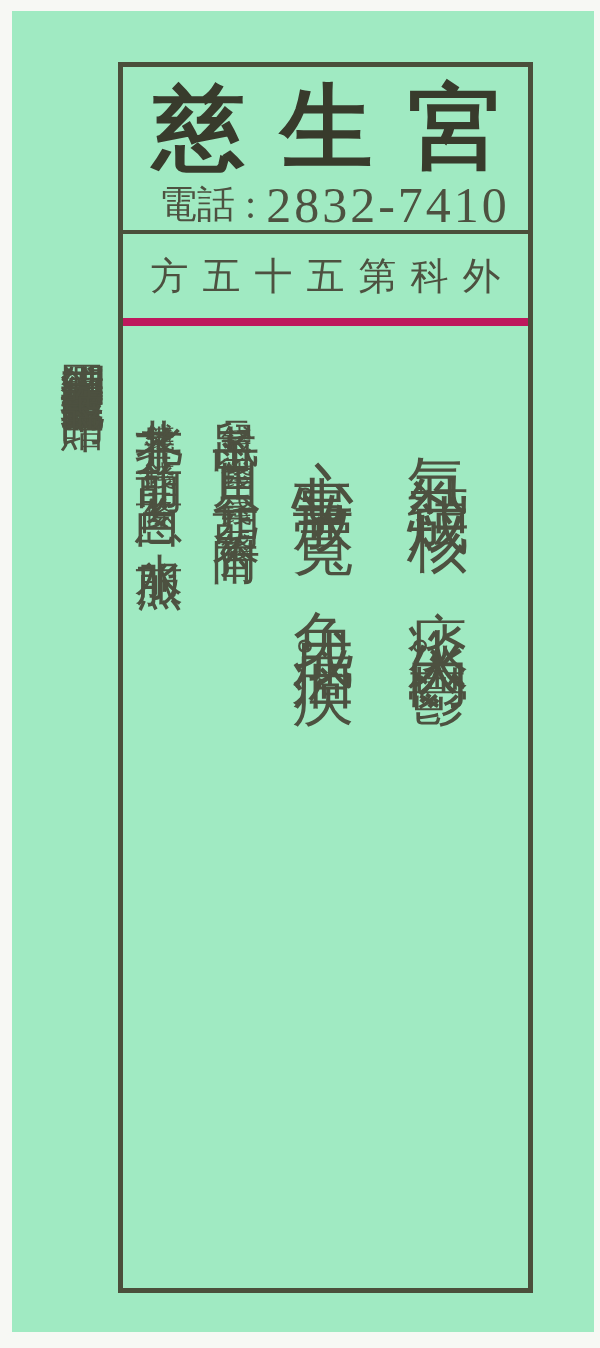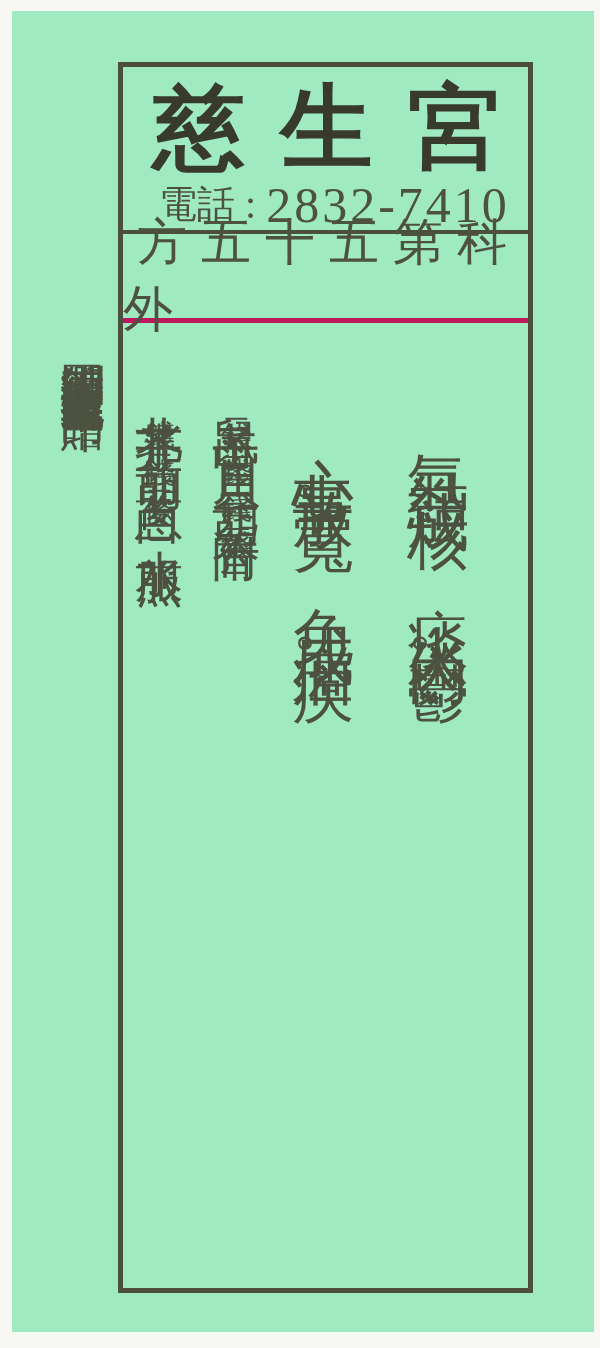--- a/index.html
+++ b/index.html
@@ -42,23 +42,23 @@
     display: flex; align-items: center;
     padding-left: 36px;
     color: #4d5140;
     white-space: pre;
   }
   .phone-label { font-size: 38px; }
   .phone-sep { font-size: 40px; }
   .phone-number { font-size: 50px; letter-spacing: 3px; font-family: Liberation Serif, serif; }
   .sec2 {
     height: 84px;
-    border-bottom: 5px solid #be185d;
+    border-bottom: 8px solid #be185d;
     display: flex; align-items: center; justify-content: center;
-    font-size: 50px; letter-spacing: 14px; text-indent: 14px;
+    font-size: 38px; letter-spacing: 14px; text-indent: 14px;
     color: #4d5140;
   }
   
   .sec3 {
     height: 966px;
     box-sizing: border-box;
     writing-mode: vertical-rl;
     padding-right: 20px;
     color: #4d5140;
   }

